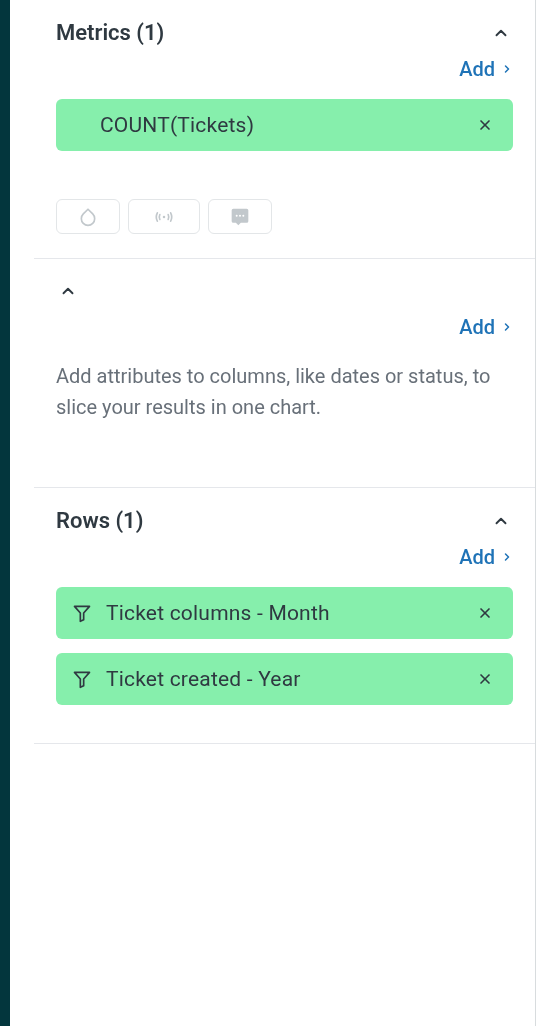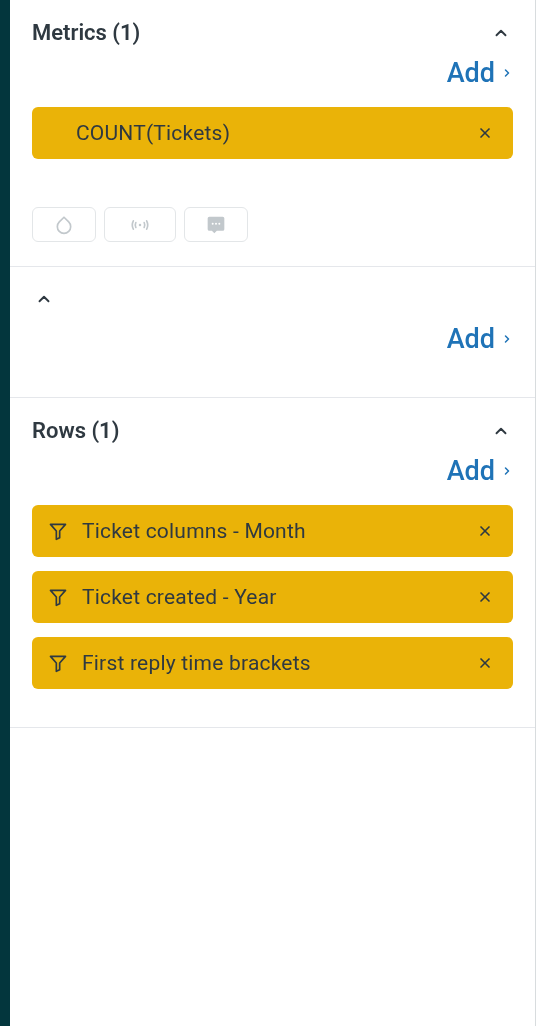--- a/index.html
+++ b/index.html
@@ -15,20 +15,21 @@
       width: 10px;
       background: #03363D;
       flex-shrink: 0;
     }
     .panel {
       flex: 1;
       display: flex;
       flex-direction: column;
       border-right: 1px solid #D8DCDE;
       overflow-y: auto;
+      margin-left: 24px;
     }
     .section {
       padding: 20px 22px 24px 22px;
       border-bottom: 1px solid #E5E7EB;
     }
     .section-header {
       display: flex;
       align-items: center;
       justify-content: space-between;
       margin-bottom: 12px;
@@ -56,33 +57,33 @@
       background: none;
       border: none;
     }
     .add-row {
       display: flex;
       justify-content: flex-end;
       margin-bottom: 18px;
     }
     .add-link {
       color: #1F73B7;
-      font-size: 27px;
+      font-size: 20px;
       font-weight: 500;
       display: inline-flex;
       align-items: center;
       gap: 6px;
       cursor: pointer;
       text-decoration: none;
     }
     .add-link .chev {
       font-size: 18px;
     }
     .chip {
-      background: #eab308;
+      background: #86efac;
       border-radius: 6px;
       padding: 14px 16px;
       display: flex;
       align-items: center;
       justify-content: space-between;
       margin-bottom: 14px;
     }
     .chip-left {
       display: flex;
       align-items: center;
@@ -231,20 +232,21 @@
     <div class="add-row">
       <a class="add-link">
         <span>Add</span>
         <span class="chev">
           <svg width="12" height="12" viewBox="0 0 24 24" fill="none" stroke="currentColor" stroke-width="3" stroke-linecap="round" stroke-linejoin="round">
               <polyline points="9 18 15 12 9 6"></polyline>
             </svg>
         </span>
       </a>
     </div>
+    <p class="helper-text">Add attributes to columns, like dates or status, to slice your results in one chart.</p>
   </div>
 
   <div class="section">
     <div class="section-header">
       <span class="section-title">Rows (1)</span>
       <button class="chevron-btn">
         <span>
           <svg width="18" height="18" viewBox="0 0 24 24" fill="none" stroke="currentColor" stroke-width="2.5" stroke-linecap="round" stroke-linejoin="round">
               <polyline points="18 15 12 9 6 15"></polyline>
             </svg>
@@ -293,33 +295,15 @@
       <button class="chip-remove">
         <span>
           <svg width="16" height="16" viewBox="0 0 24 24" fill="none" stroke="currentColor" stroke-width="2.5" stroke-linecap="round" stroke-linejoin="round">
               <line x1="18" y1="6" x2="6" y2="18"></line>
               <line x1="6" y1="6" x2="18" y2="18"></line>
             </svg>
         </span>
       </button>
     </div>
 
-    <div class="chip">
-      <div class="chip-left">
-        <span class="filter-icon">
-          <svg width="20" height="20" viewBox="0 0 24 24" fill="none" stroke="currentColor" stroke-width="2" stroke-linecap="round" stroke-linejoin="round">
-              <polygon points="3 4 21 4 14 12 14 20 10 22 10 12 3 4"></polygon>
-            </svg>
-        </span>
-        <span class="chip-label">First reply time brackets</span>
-      </div>
-      <button class="chip-remove">
-        <span>
-          <svg width="16" height="16" viewBox="0 0 24 24" fill="none" stroke="currentColor" stroke-width="2.5" stroke-linecap="round" stroke-linejoin="round">
-              <line x1="18" y1="6" x2="6" y2="18"></line>
-              <line x1="6" y1="6" x2="18" y2="18"></line>
-            </svg>
-        </span>
-      </button>
-    </div>
   </div>
 
 </div>
 
 </body></html>

